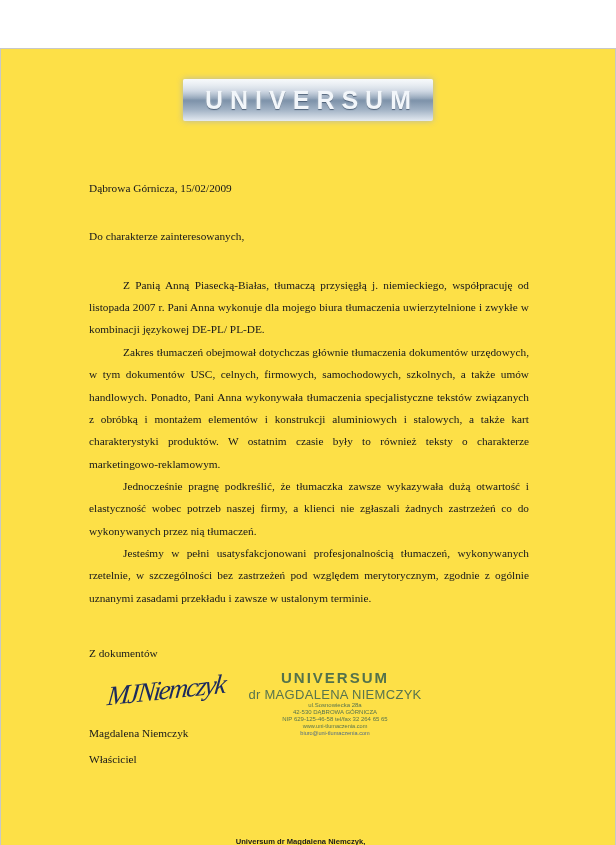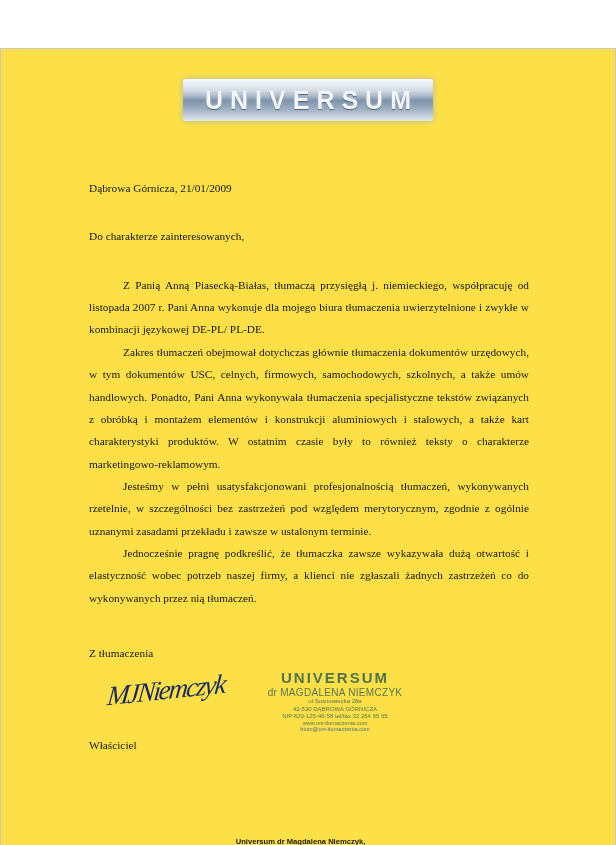--- a/index.html
+++ b/index.html
@@ -114,21 +114,21 @@
     font-family: "Liberation Sans", sans-serif;
     line-height: 1.18;
     opacity: 0.92;
   }
   .stamp .s1 {
     font-size: 15px;
     font-weight: bold;
     letter-spacing: 2px;
     color: #46694c;
   }
-  .stamp .s2 { font-size: 10px; letter-spacing: 0.3px; }
+  .stamp .s2 { font-size: 13px; letter-spacing: 0.3px; }
   .stamp .s3 { font-size: 6px; }
   .stamp .s4 { font-size: 6px; }
   .stamp .s5 { font-size: 6px; }
   .stamp .s6 { font-size: 5.6px; }
   .stamp .s7 { font-size: 5.6px; color: #3f5f8c; }
   .sig-name { margin-top: 2px; }
   .sig-role { margin-top: 14px; }
   
   .footer {
     position: absolute;
@@ -153,44 +153,45 @@
 
 <div class="page">
 
   <div class="logo-wrap">
     <div class="logo">
       <span class="logo-text">UNIVERSUM</span>
     </div>
   </div>
 
   <div class="doc">
-    <div class="line-plain">Dąbrowa Górnicza, 21/01/2009</div>
+    <div class="line-plain">Dąbrowa Górnicza, 15/02/2009</div>
     <div class="gap-md"></div>
     <div class="line-plain">Do charakterze zainteresowanych,</div>
     <div class="gap-md"></div>
     <p class="para">Z Panią Anną Piasecką-Białas, tłumaczą przysięgłą j. niemieckiego, współpracuję od listopada 2007 r. Pani Anna wykonuje dla mojego biura tłumaczenia uwierzytelnione i zwykłe w kombinacji językowej DE-PL/ PL-DE.</p>
     <p class="para">Zakres tłumaczeń obejmował dotychczas głównie tłumaczenia dokumentów urzędowych, w tym dokumentów USC, celnych, firmowych, samochodowych, szkolnych, a także umów handlowych. Ponadto, Pani Anna wykonywała tłumaczenia specjalistyczne tekstów związanych z obróbką i montażem elementów i konstrukcji aluminiowych i stalowych, a także kart charakterystyki produktów. W ostatnim czasie były to również teksty o charakterze marketingowo-reklamowym.</p>
+    <p class="para">Jednocześnie pragnę podkreślić, że tłumaczka zawsze wykazywała dużą otwartość i elastyczność wobec potrzeb naszej firmy, a klienci nie zgłaszali żadnych zastrzeżeń co do wykonywanych przez nią tłumaczeń.</p>
     <p class="para">Jesteśmy w pełni usatysfakcjonowani profesjonalnością tłumaczeń, wykonywanych rzetelnie, w szczególności bez zastrzeżeń pod względem merytorycznym, zgodnie z ogólnie uznanymi zasadami przekładu i zawsze w ustalonym terminie.</p>
-    <p class="para">Jednocześnie pragnę podkreślić, że tłumaczka zawsze wykazywała dużą otwartość i elastyczność wobec potrzeb naszej firmy, a klienci nie zgłaszali żadnych zastrzeżeń co do wykonywanych przez nią tłumaczeń.</p>
   </div>
 
   <div class="sig-area">
-    <div class="sig-regards">Z tłumaczenia</div>
+    <div class="sig-regards">Z dokumentów</div>
     <div class="sig-row">
       <div class="handwriting">MJNiemczyk</div>
       <div class="stamp">
         <div class="s1">UNIVERSUM</div>
         <div class="s2">dr MAGDALENA NIEMCZYK</div>
         <div class="s3">ul.Sosnowiecka 28a</div>
         <div class="s4">42-530 DĄBROWA GÓRNICZA</div>
         <div class="s5">NIP 629-125-46-58 tel/fax 32 264 65 65</div>
         <div class="s6">www.uni-tlumaczenia.com</div>
         <div class="s7">biuro@uni-tlumaczenia.com</div>
       </div>
     </div>
+    <div class="sig-name">Magdalena Niemczyk</div>
     <div class="sig-role">Właściciel</div>
   </div>
 
   <div class="footer">
     <div class="f-strong">Universum dr Magdalena Niemczyk,</div>
   </div>
 
 </div>
 
 </body></html>

